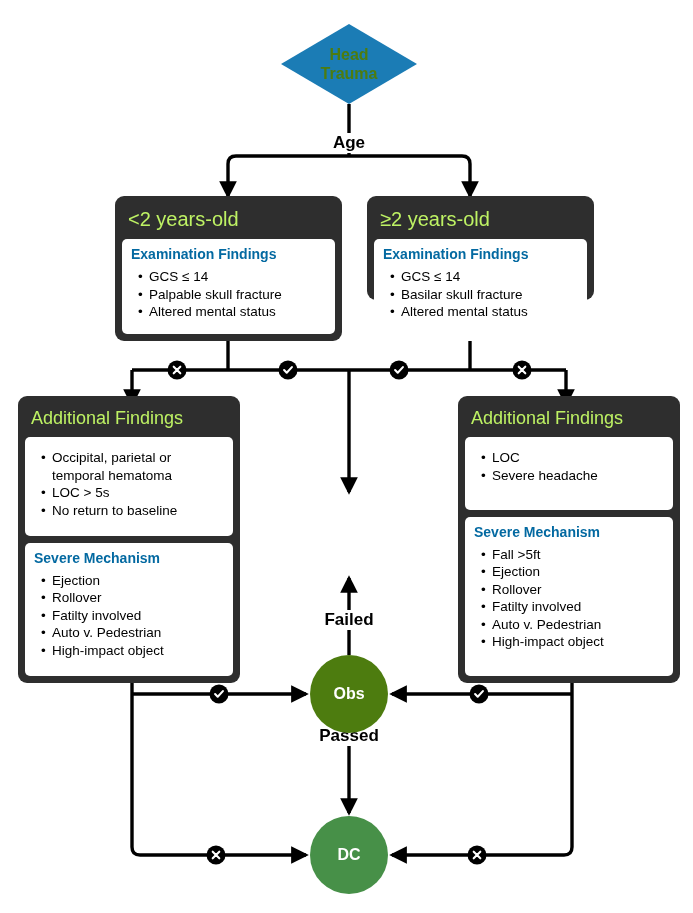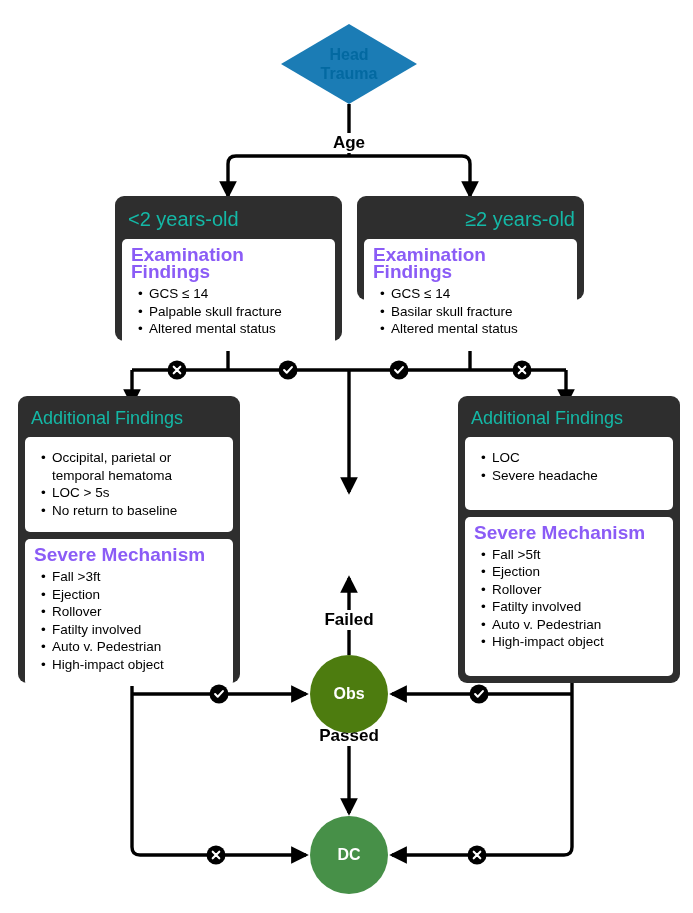--- a/index.html
+++ b/index.html
@@ -43,62 +43,62 @@
     clip-path: polygon(50% 0%, 100% 50%, 50% 100%, 0% 50%);
   }
   .diamond-label {
     position: absolute;
     left: 0; top: 0;
     width: 100%; height: 100%;
     display: flex;
     flex-direction: column;
     align-items: center;
     justify-content: center;
-    color: #0369a1;
+    color: #4d7c0f;
     font-weight: bold;
     font-size: 16px;
     line-height: 19px;
     text-align: center;
   }
 
   
   .panel {
     position: absolute;
     background: #2e2e2e;
     border-radius: 9px;
     box-sizing: border-box;
     padding: 7px;
     display: flex;
     flex-direction: column;
   }
   .panel-title {
-    color: #14b8a6;
+    color: #bef264;
     font-size: 20px;
     line-height: 24px;
     padding: 4px 2px 8px 6px;
     white-space: nowrap;
   }
   .panel-title.small {
     font-size: 18px;
     line-height: 22px;
   }
   .panel-card {
     background: #ffffff;
     border-radius: 5px;
     box-sizing: border-box;
     padding: 7px 9px 8px 9px;
     flex: 1 1 auto;
   }
   .panel-card + .panel-card {
     margin-top: 7px;
   }
   .card-heading {
-    font-size: 19px;
+    font-size: 14px;
     font-weight: bold;
-    color: #8b5cf6;
+    color: #0369a1;
     line-height: 17px;
     margin-bottom: 1px;
   }
   .card-list {
     list-style: none;
     margin: 5px;
     padding: 0;
   }
   .card-list li {
     font-size: 13.5px;
@@ -214,21 +214,21 @@
     <div class="panel-card">
       <div class="card-heading">Examination Findings</div>
       <ul class="card-list">
         <li>GCS  ≤ 14</li>
         <li>Palpable skull fracture</li>
         <li>Altered mental status</li>
       </ul>
     </div>
   </div>
 
-  <div class="panel" style="left:357px; top:196px; width:227px; height:104px;align-items:flex-end;">
+  <div class="panel" style="left:367px; top:196px; width:227px; height:104px;">
     <div class="panel-title">≥2 years-old</div>
     <div class="panel-card">
       <div class="card-heading">Examination Findings</div>
       <ul class="card-list">
         <li>GCS  ≤ 14</li>
         <li>Basilar skull fracture</li>
         <li>Altered mental status</li>
       </ul>
     </div>
   </div>
@@ -238,21 +238,20 @@
     <div class="panel-card">
       <ul class="card-list">
         <li>Occipital, parietal or temporal hematoma</li>
         <li>LOC &gt; 5s</li>
         <li>No return to baseline</li>
       </ul>
     </div>
     <div class="panel-card">
       <div class="card-heading">Severe Mechanism</div>
       <ul class="card-list">
-        <li>Fall &gt;3ft</li>
         <li>Ejection</li>
         <li>Rollover</li>
         <li>Fatilty involved</li>
         <li>Auto v. Pedestrian</li>
         <li>High-impact object</li>
       </ul>
     </div>
   </div>
 
   <div class="panel" style="left:458px; top:396px; width:222px; height:287px;">

